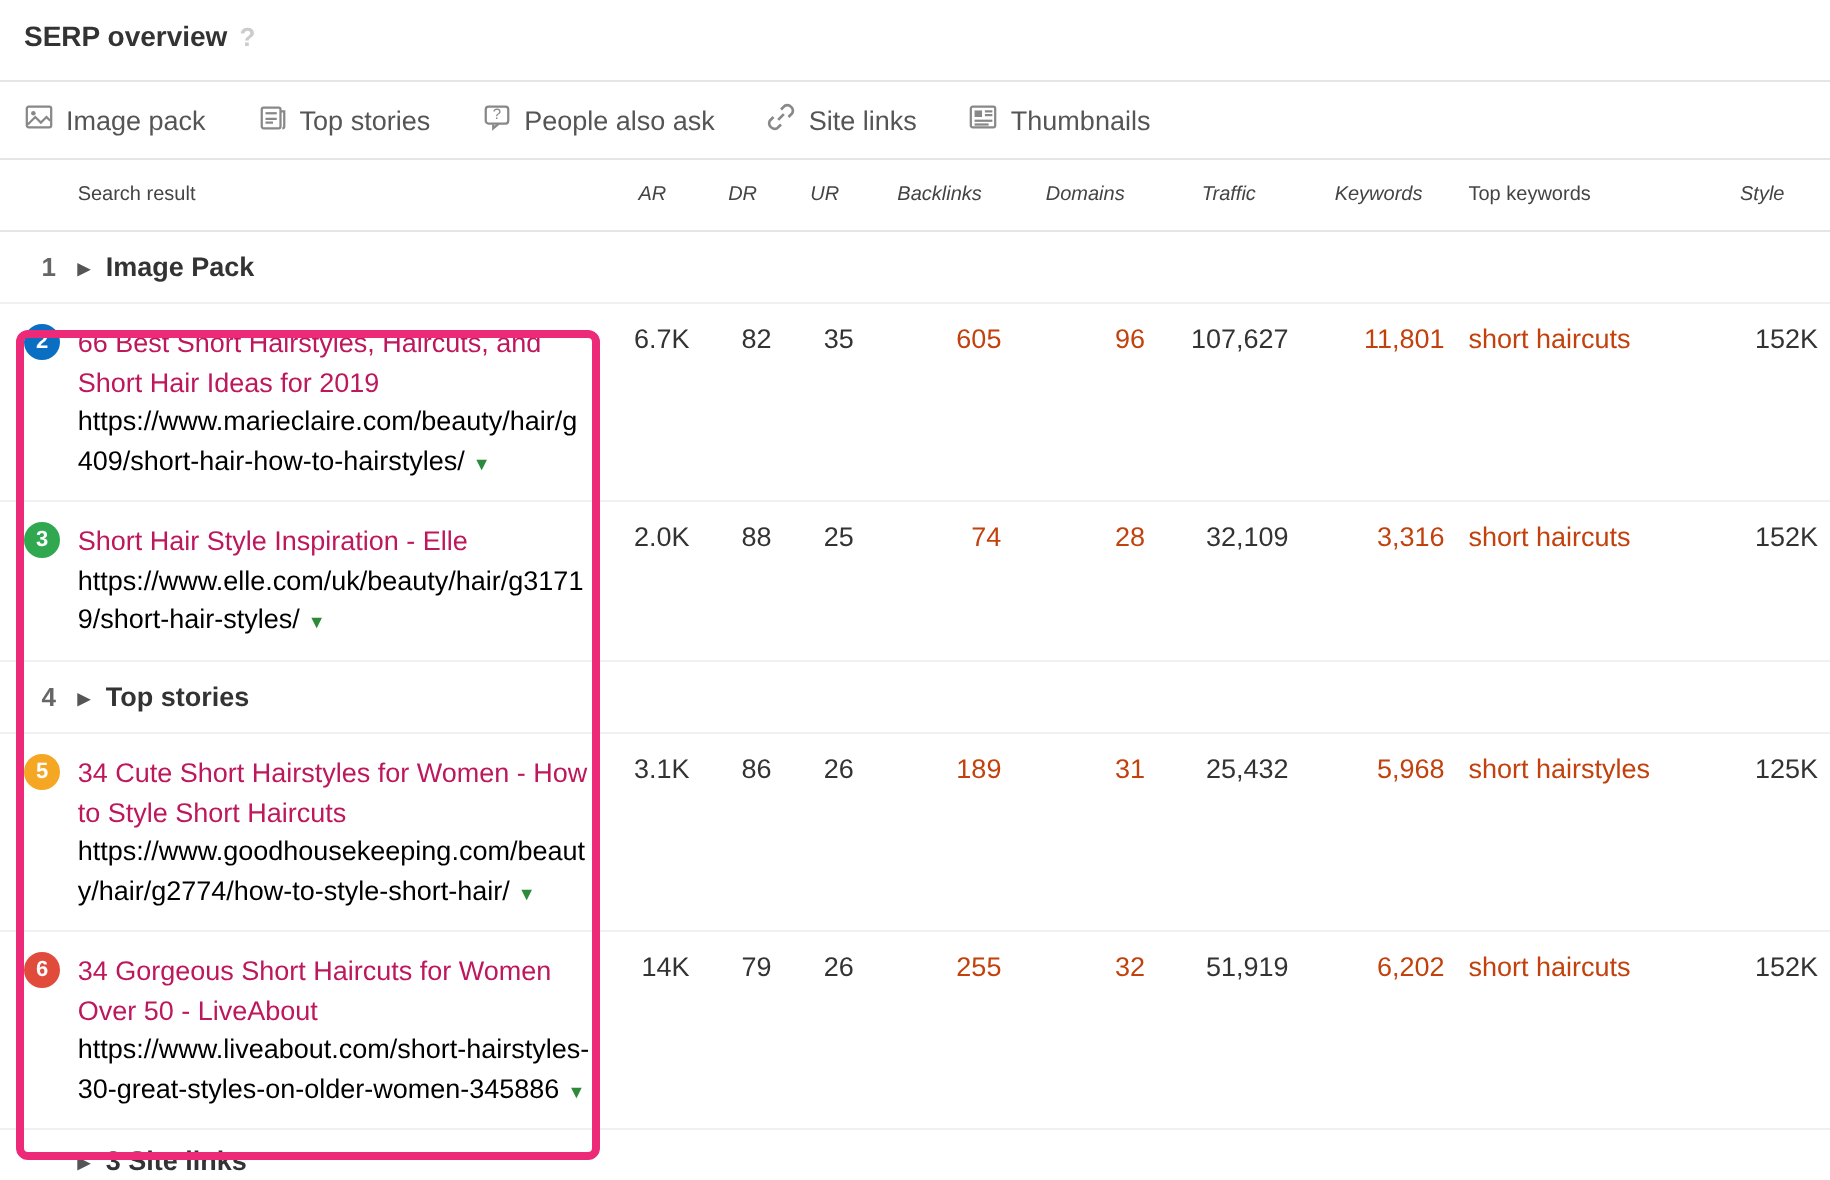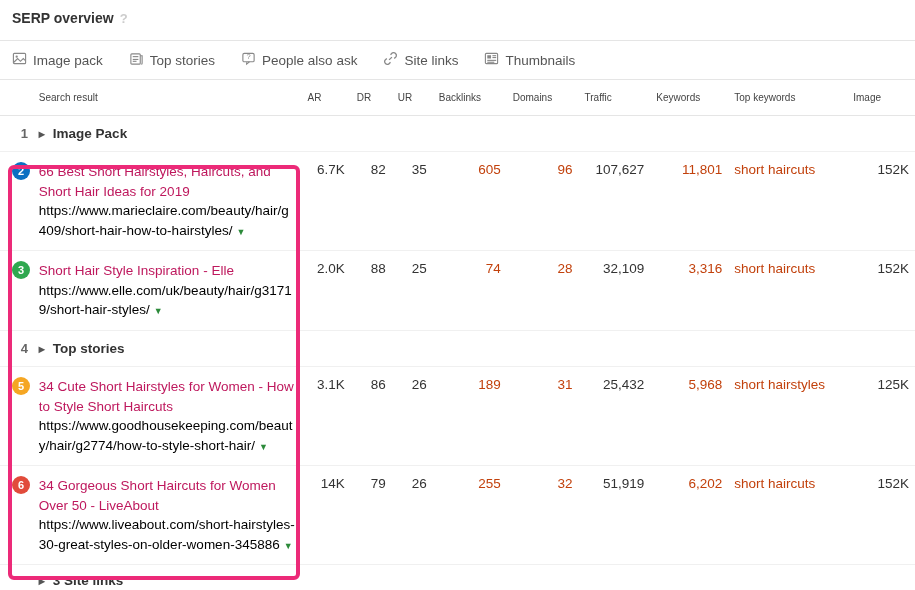--- a/index.html
+++ b/index.html
@@ -4,21 +4,21 @@
 <style>
 * { box-sizing: border-box; margin: 0; padding: 0; }
 body { font-family: -apple-system, BlinkMacSystemFont, "Segoe UI", Helvetica, Arial, sans-serif; font-size: 14px; color: #333; background: #fff; width: 915px; }
 .header { padding: 10px 12px 14px; font-weight: 700; font-size: 14px; display: flex; align-items: center; gap: 6px; }
 .help-icon { color: #ccc; font-size: 13px; }
 .filter-bar { border-top: 1px solid #e5e5e5; border-bottom: 1px solid #e5e5e5; padding: 10px 12px; display: flex; gap: 26px; }
 .filter-item { display: flex; align-items: center; gap: 6px; color: #555; font-size: 13.5px; cursor: pointer; }
 .filter-item svg { width: 15px; height: 15px; }
 .table { width: 100%; border-collapse: collapse; table-layout: fixed; }
 .th-row th { text-align: left; font-weight: 400; font-size: 10px; color: #444; padding: 12px 6px 12px; border-bottom: 1px solid #e5e5e5; white-space: nowrap; }
-.th-row th.right { text-align: left; }
+.th-row th.right { text-align: center; font-style: italic; }
 .th-row th.first { padding-left: 12px; }
 td { vertical-align: top; padding: 10px 6px; font-size: 13.5px; border-bottom: 1px solid #f0f0f0; }
 td.right { text-align: right; }
 td.first-col { padding-left: 12px; }
 .rank { display: inline-block; width: 18px; text-align: right; color: #666; font-size: 13px; padding-right: 2px; }
 .badge { display: inline-flex; width: 18px; height: 18px; border-radius: 50%; color: #fff; font-size: 11px; font-weight: 700; align-items: center; justify-content: center; }
 .b-blue { background: #0a6fc2; }
 .b-green { background: #2fa84f; }
 .b-orange { background: #f5a623; }
 .b-red { background: #e14b3b; }
@@ -109,21 +109,21 @@
           <th class="first">&nbsp;</th>
           <th>Search result</th>
           <th class="right">AR</th>
           <th class="right">DR</th>
           <th class="right">UR</th>
           <th class="right">Backlinks</th>
           <th class="right">Domains</th>
           <th class="right">Traffic</th>
           <th class="right">Keywords</th>
           <th>Top keywords</th>
-          <th class="right">Image</th>
+          <th class="right">Style</th>
         </tr>
   </thead>
   <tbody id="tbody">
         <tr class="section-row">
           <td class="first-col right"><span class="rank">1</span></td>
           <td colspan="10"><span class="caret-right"></span><span>Image Pack</span></td>
         </tr>
         <tr>
           <td class="first-col right"><span class="badge b-blue">2</span></td>
           <td class="result-cell"><span class="title-link">66 Best Short Hairstyles, Haircuts, and Short Hair Ideas for 2019</span><br><span class="url-link">https://www.marieclaire.com/beauty/hair/g409/short-hair-how-to-hairstyles/</span><span class="dd">▼</span></td>

